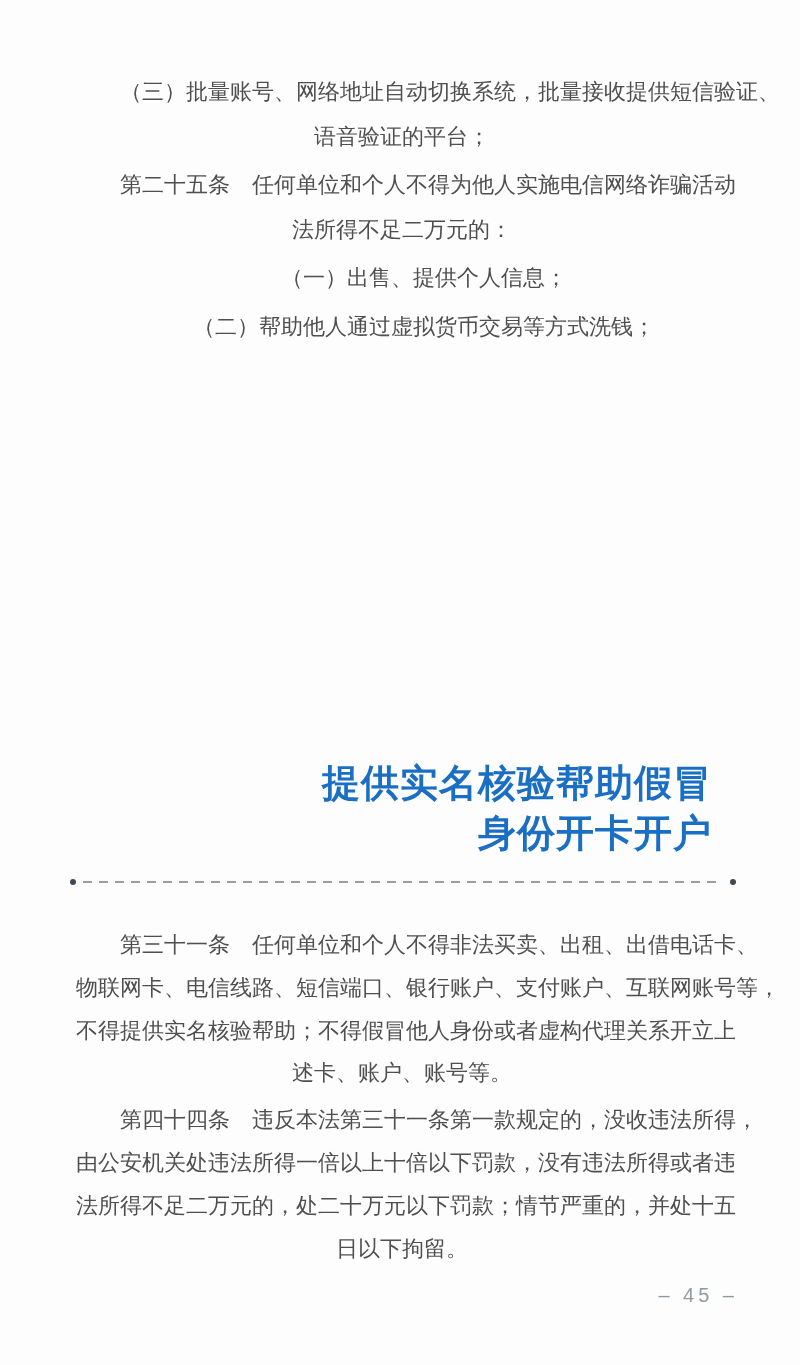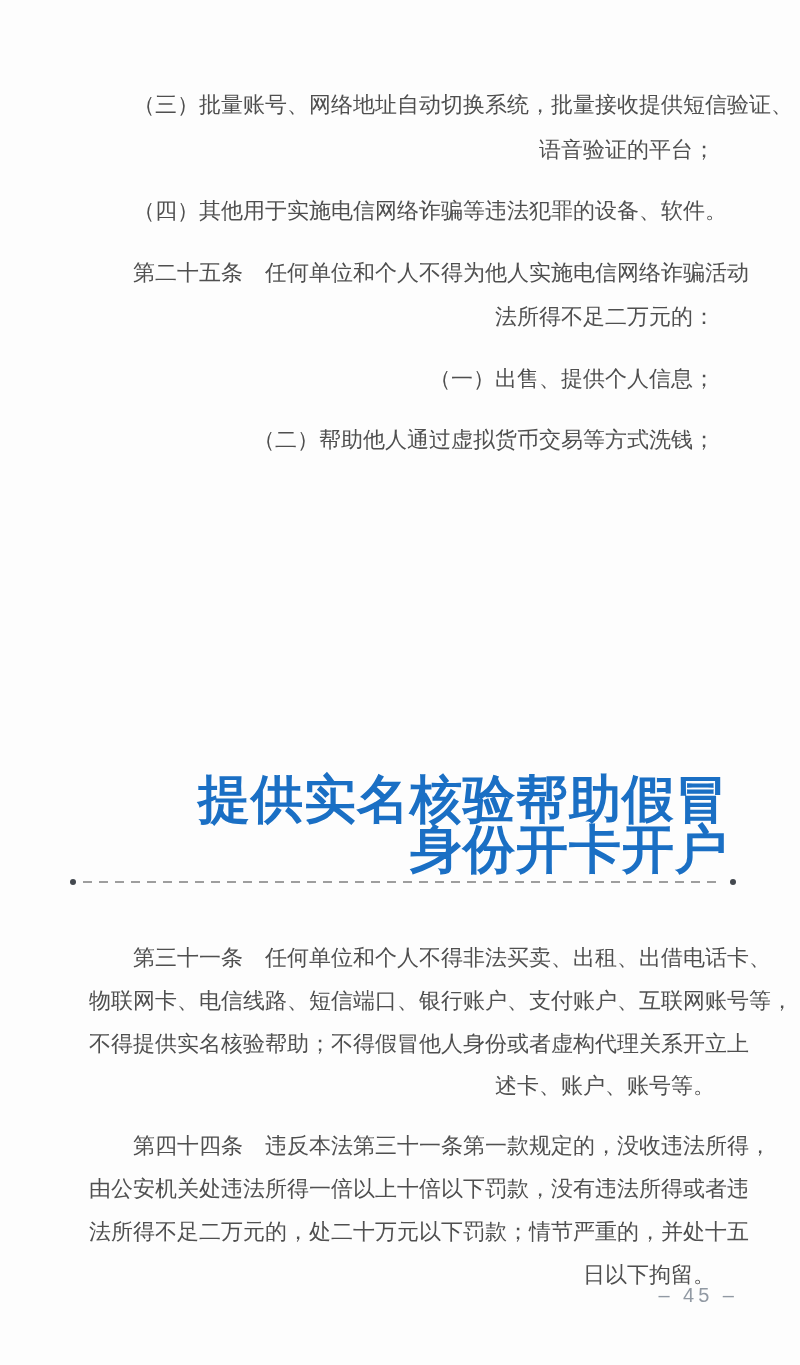--- a/index.html
+++ b/index.html
@@ -14,38 +14,38 @@
   }
   .body-text {
     position: absolute;
     left: 72px;
     width: 660px;
     color: #4f4f4f;
     font-size: 22px;
     font-weight: 400;
   }
   .body-text p {
-    margin: 17px;
+    margin: 4px;
     text-indent: 2em;
     white-space: pre;            
-    text-align: right;
+    text-align: center;
   }
   .section-top { top: 66px; }
   .section-top p { line-height: 44.5px; }
   .section-bottom { top: 920px; }
   .section-bottom p { line-height: 42.8px; }
 
   .chapter-heading {
     position: absolute;
     top: 758px;
     left: 72px;
     width: 640px;
-    margin: 16px;
+    margin: 0;
     color: #1a6fc4;
-    font-size: 52px;
+    font-size: 38px;
     font-weight: 700;
     line-height: 50px;
     text-align: right;
     white-space: pre;
     letter-spacing: 1px;
   }
 
   .separator {
     position: absolute;
     left: 70px;
@@ -80,21 +80,20 @@
   }
 </style>
 </head>
 <body>
 
 <div class="page">
 
   <div class="body-text section-top">
     <p>（三）批量账号、网络地址自动切换系统，批量接收提供短信验证、
 语音验证的平台；</p>
-    <p>（四）其他用于实施电信网络诈骗等违法犯罪的设备、软件。</p>
     <p>第二十五条　任何单位和个人不得为他人实施电信网络诈骗活动
 法所得不足二万元的：</p>
     <p>（一）出售、提供个人信息；</p>
     <p>（二）帮助他人通过虚拟货币交易等方式洗钱；</p>
   </div>
 
   <h1 class="chapter-heading">提供实名核验帮助假冒
 身份开卡开户</h1>
 
   <div class="separator">

